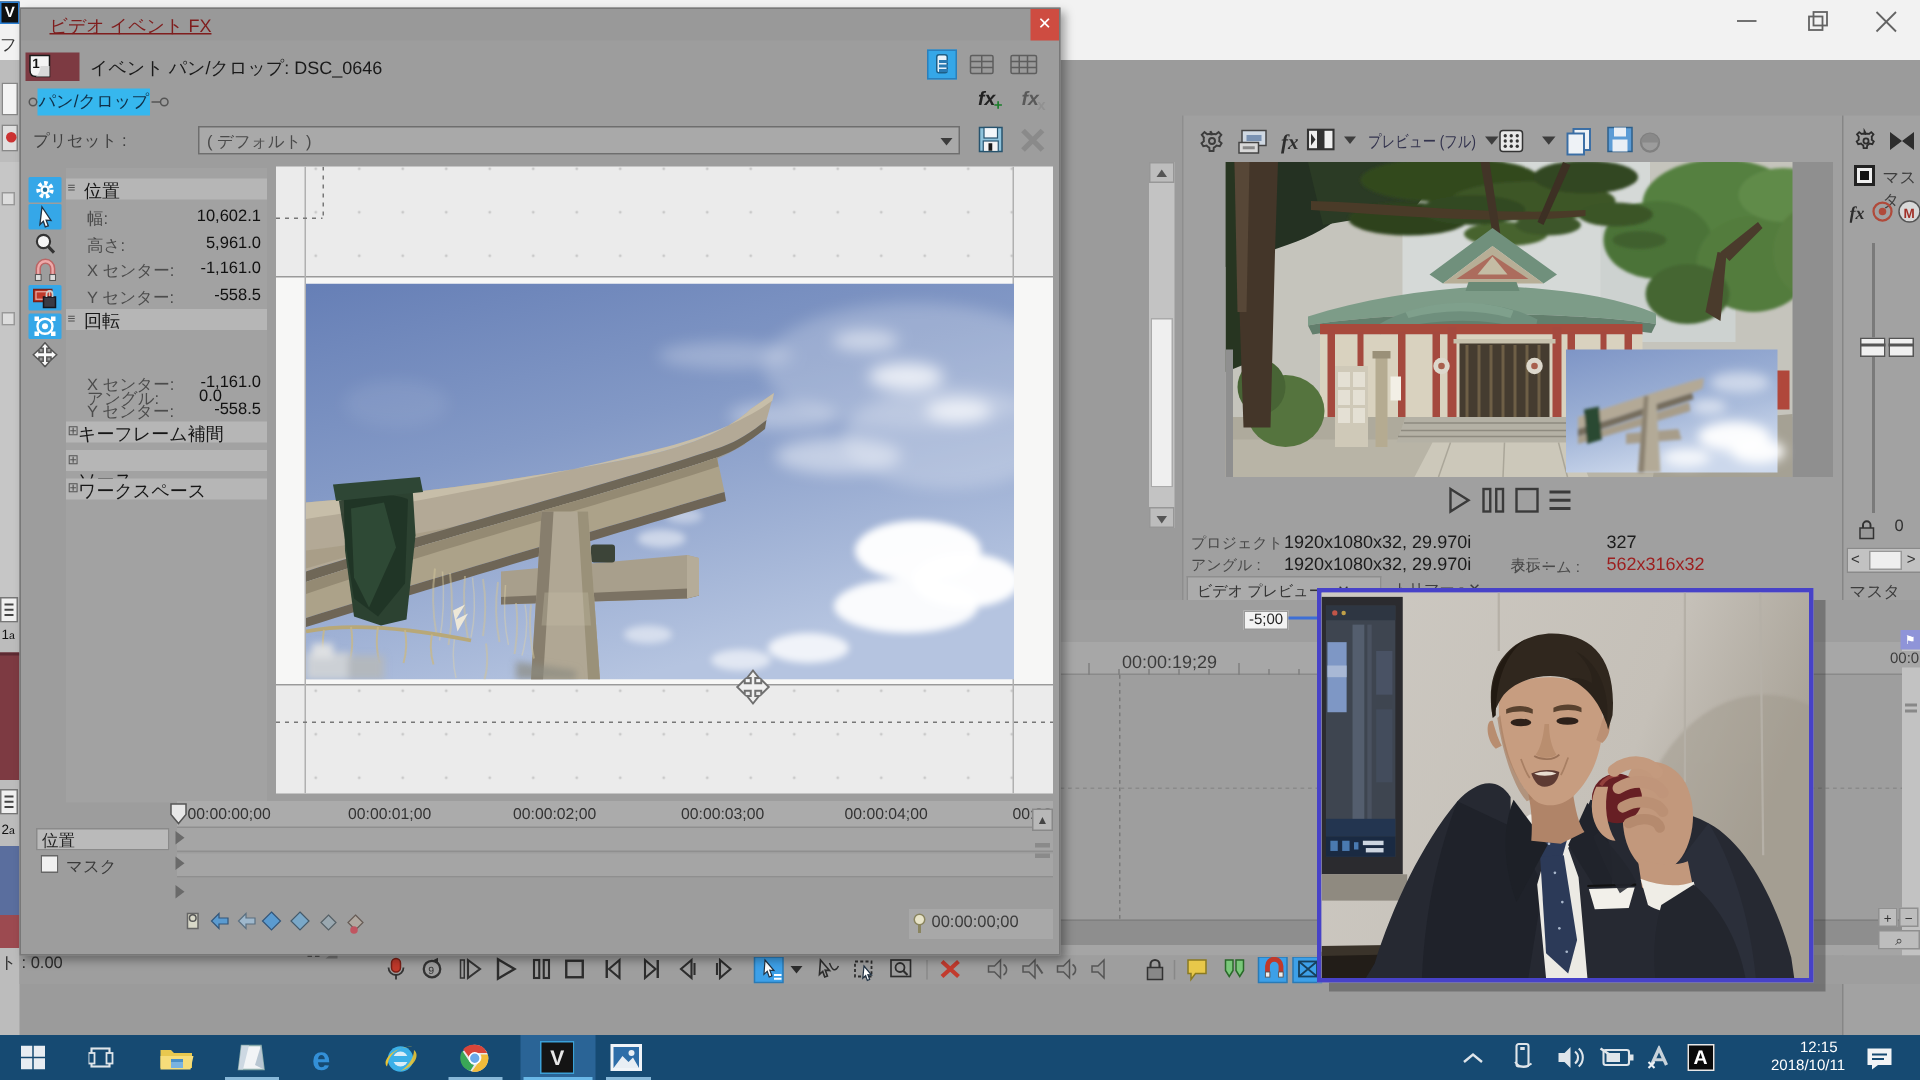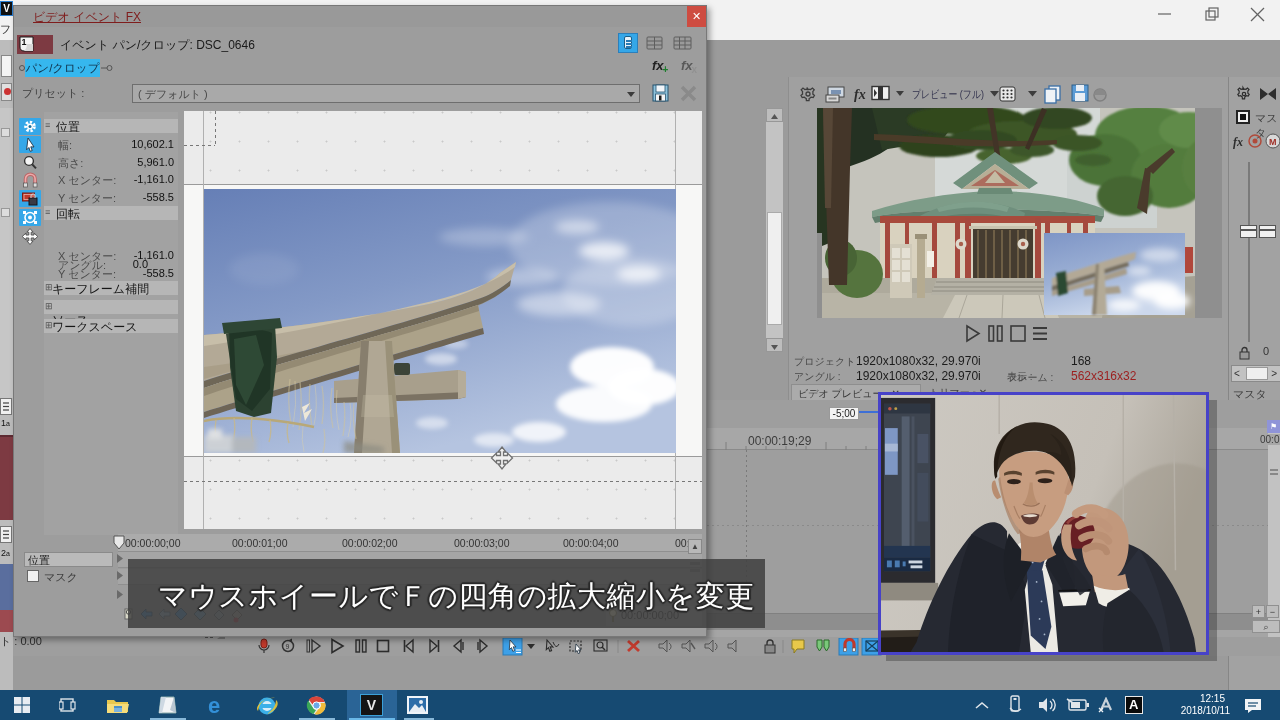--- a/index.html
+++ b/index.html
@@ -169,21 +169,21 @@
       <rect x="50" y="3" width="14" height="15" fill="none" stroke="#3a3a3a" stroke-width="1.6"></rect>
       <g stroke="#3a3a3a" stroke-width="2">
         <line x1="72" y1="5" x2="86" y2="5"></line>
           <line x1="72" y1="10.5" x2="86" y2="10.5"></line>
           <line x1="72" y1="16" x2="86" y2="16"></line>
       </g>
     </svg>
     <div class="infoline il10" style="left:5px;top:278px;color:#494949;">プロジェクト :</div>
     <div class="infoline" style="left:67px;top:277px;color:#1c1c1c;">1920x1080x32, 29.970i</div>
     <div class="infoline il10" style="left:218px;top:294px;color:#494949;">フレーム :</div>
-    <div class="infoline" style="left:282px;top:277px;color:#1c1c1c;">168</div>
+    <div class="infoline" style="left:282px;top:277px;color:#1c1c1c;">327</div>
     <div class="infoline il10" style="left:5px;top:293px;color:#494949;">アングル :</div>
     <div class="infoline" style="left:67px;top:292px;color:#1c1c1c;">1920x1080x32, 29.970i</div>
     <div class="infoline il10" style="left:218px;top:293px;color:#494949;">表示 :</div>
     <div class="infoline" style="left:282px;top:292px;color:#9c1f1f;">562x316x32</div>
     <div class="abs" style="left:2px;top:307px;width:130px;height:16px;background:#ababab;border:1px solid #8e8e8e;border-bottom:none;font-size:10px;color:#333;padding:2px 0 0 6px;white-space:nowrap;">ビデオ プレビュー ▫ ✕</div>
     <div class="abs" style="left:134px;top:307px;width:92px;height:16px;font-size:10px;color:#3d3d3d;padding:2px 0 0 6px;white-space:nowrap;">トリマー ▫ ✕</div>
   </div>
   <div class="abs" id="masterpanel">
 
     <svg class="abs" style="left:6px;top:8px;width:44px;height:18px;">
@@ -960,23 +960,20 @@
     <path d="M204 147 C 214 141 227 143 231 150" fill="none" stroke="#bb9074" stroke-width="7.5" stroke-linecap="round"></path>
     <path d="M208 158 C 217 153 227 155 229 161" fill="none" stroke="#b58a6e" stroke-width="7" stroke-linecap="round"></path>
     <path d="M186 133 C 182 141 182 152 186 160 C 189 166 194 170 199 170 C 193 160 191 146 194 133 Z" fill="#c49a7e"></path>
 
     <path d="M214 182 C 224 186 238 188 248 184 L252 204 C 240 208 226 207 217 202 Z" fill="#c2987c"></path>
     <path d="M216 196 C 228 201 242 202 252 198 L256 216 C 245 221 230 220 221 214 Z" fill="#efede6"></path>
     <path d="M252 200 C 270 216 282 238 287 264 L226 264 C 224 246 226 228 230 214 Z" fill="#23262e"></path>
     <path d="M188 164 C 196 174 206 184 213 198 L202 206 C 194 192 188 178 184 167 Z" fill="#23262e" opacity="0.85"></path>
   </svg>
   </div>
-  <div class="abs" id="subtitle">
-      <div>マウスホイールでＦの四角の拡大縮小を変更</div>
-    </div>
   <div class="abs" id="taskbar">
 
     <svg class="abs" style="left:14px;top:7px;width:17px;height:16px;">
         <g fill="#e8edf2">
           <rect x="0" y="0" width="7.5" height="7.5"></rect>
           <rect x="8.5" y="0" width="7.5" height="7.5"></rect>
           <rect x="0" y="8.5" width="7.5" height="7.5"></rect>
           <rect x="8.5" y="8.5" width="7.5" height="7.5"></rect>
         </g>
       </svg>

